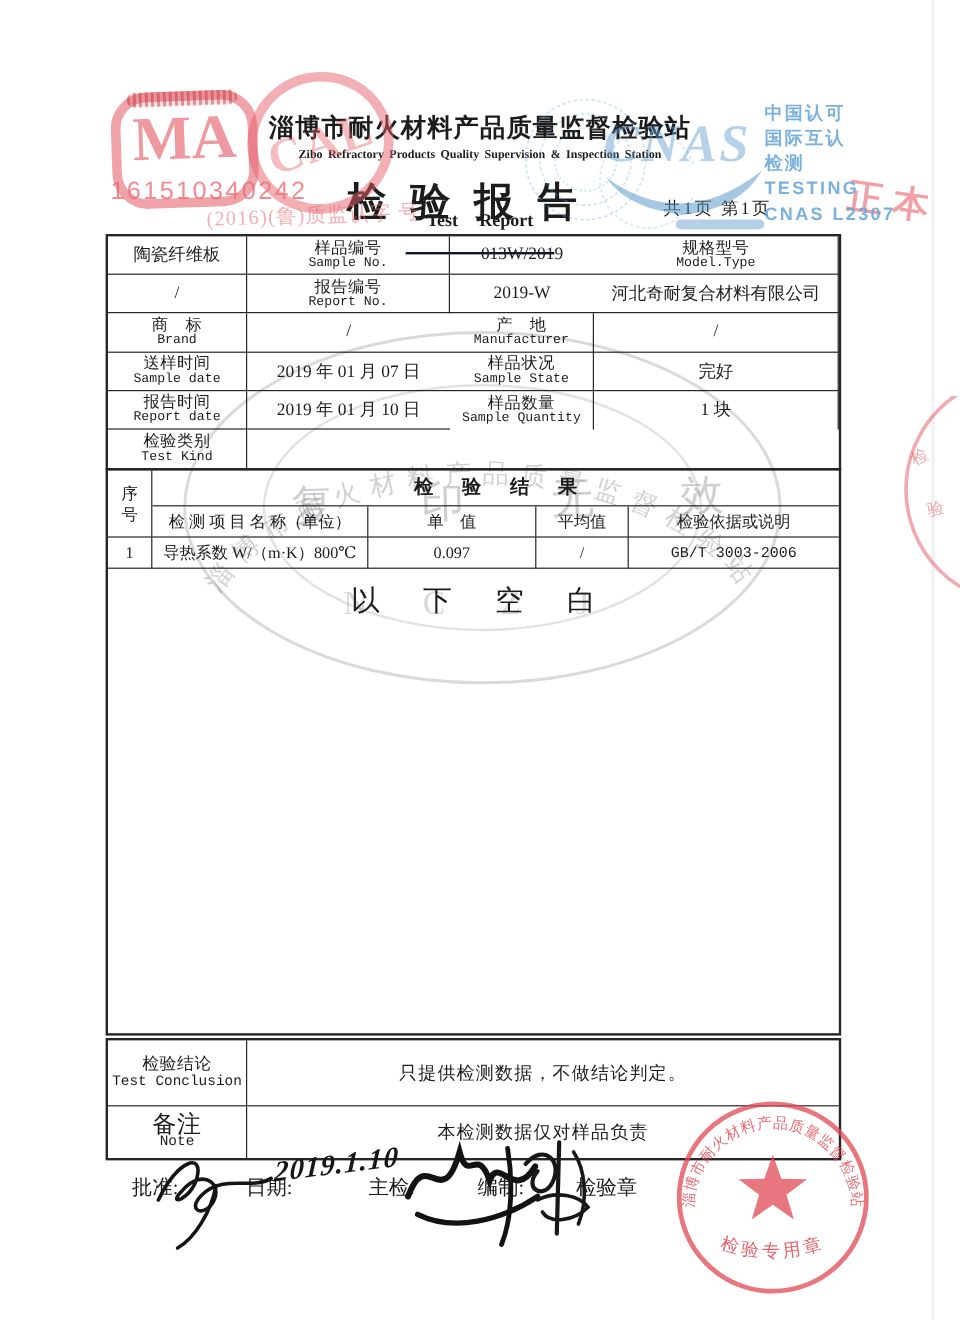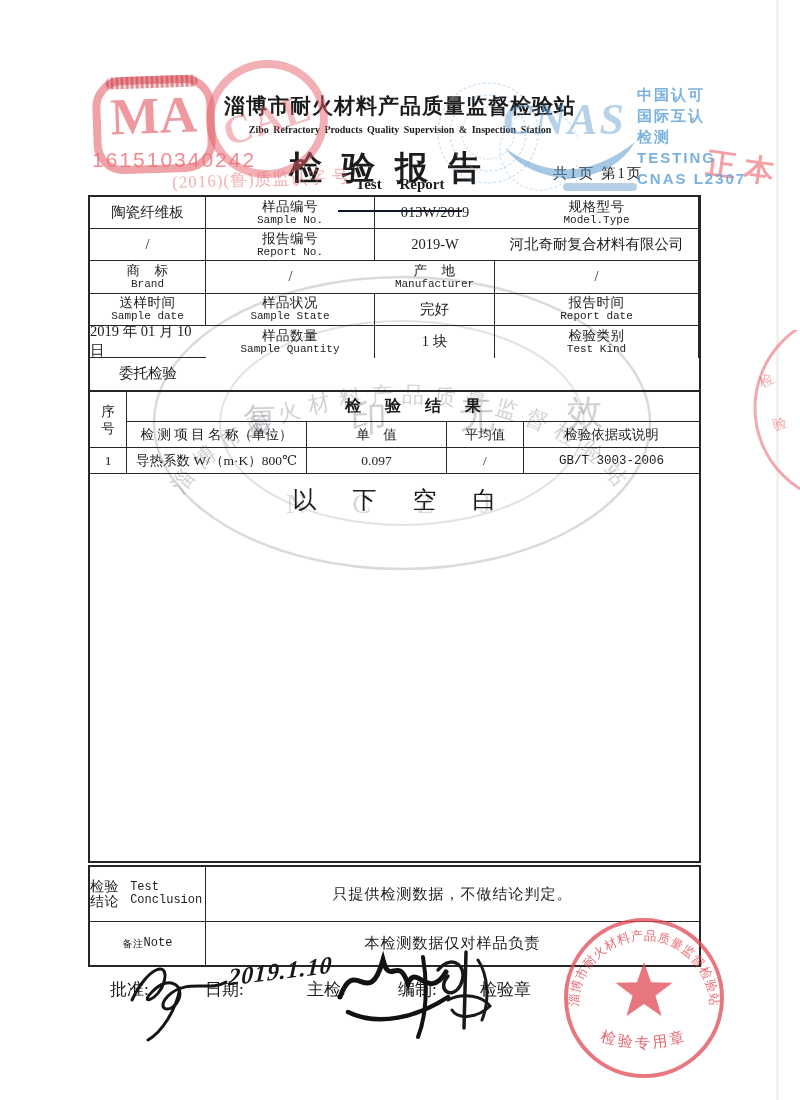--- a/index.html
+++ b/index.html
@@ -38,21 +38,21 @@
   #results-table{left:88px;top:390px;width:613px;display:grid;grid-template-columns:37px 180px 140px 77px 1fr;grid-template-rows:30px 26px 26px 387px;}
   .rcell{border-right:1.8px solid #262626;border-bottom:1.8px solid #262626;display:flex;align-items:center;justify-content:center;overflow:hidden;}
   .rcell.nr{border-right:none;}
   .rcell.nb{border-bottom:none;}
   #rt-seq{grid-row:1/3;grid-column:1;flex-direction:column;font-size:13.5px;line-height:17px;}
   #rt-title{grid-column:2/6;grid-row:1;font-size:16px;font-weight:bold;letter-spacing:24px;text-indent:24px;}
   .rhead{font-size:13.5px;}
   .rdata{font-size:13.5px;}
   #rt-blank{grid-column:1/6;grid-row:4;align-items:flex-start;padding-top:10px;font-size:24px;letter-spacing:36px;text-indent:36px;}
   #conclusion-table{left:88px;top:865px;width:613px;display:grid;grid-template-columns:116px 1fr;grid-template-rows:55px 43px;}
-  .ccell{border-right:1.8px solid #262626;border-bottom:1.8px solid #262626;display:flex;flex-direction:row;align-items:center;justify-content:center;}
+  .ccell{border-right:1.8px solid #262626;border-bottom:1.8px solid #262626;display:flex;flex-direction:column;align-items:center;justify-content:center;}
   .ccell.nr{border-right:none;}
   .ccell.nb{border-bottom:none;}
   .cval{font-size:15px;letter-spacing:1px;}
   
   .wm{z-index:1;pointer-events:none;}
   #wm-copy{left:243px;top:392px;font-size:36px;letter-spacing:72px;color:rgba(125,130,138,.38);transform:rotate(-1.5deg);}
   #wm-letters{left:286px;top:488px;font-size:28px;letter-spacing:46px;color:rgba(140,145,152,.35);font-family:"Liberation Serif",serif;}
   
   .sig-label{font-size:17px;z-index:4;}
   #approve-label{left:110px;top:978px;}
@@ -147,20 +147,21 @@
 
   <div class="cell">
       <div class="cn">产　地</div>
       <div class="en">Manufacturer</div>
     </div>
   <div class="cell val">/</div>
   <div class="cell">
       <div class="cn">送样时间</div>
       <div class="en">Sample date</div>
     </div>
+  <div class="cell val last-col">2019 年 01 月 07 日</div>
 
   <div class="cell">
       <div class="cn">样品状况</div>
       <div class="en">Sample State</div>
     </div>
   <div class="cell val">完好</div>
   <div class="cell">
       <div class="cn">报告时间</div>
       <div class="en">Report date</div>
     </div>
@@ -168,21 +169,20 @@
 
   <div class="cell last-row">
       <div class="cn">样品数量</div>
       <div class="en">Sample Quantity</div>
     </div>
   <div class="cell val last-row">1 块</div>
   <div class="cell last-row">
       <div class="cn">检验类别</div>
       <div class="en">Test Kind</div>
     </div>
-  <div class="cell val last-col last-row">委托检验</div>
 </div>
 
 <div id="results-table" class="abs tbl">
   <div id="rt-seq" class="rcell">
     <div>序</div>
     <div>号</div>
   </div>
   <div id="rt-title" class="rcell nr">检验结果</div>
   <div class="rcell rhead" style="grid-row:2;grid-column:2;">检 测 项 目 名 称（单位）</div>
   <div class="rcell rhead" style="grid-row:2;grid-column:3;">单　值</div>
@@ -196,21 +196,21 @@
   <div id="rt-blank" class="rcell nr nb">以下空白</div>
 </div>
 
 <div id="conclusion-table" class="abs tbl">
   <div class="ccell">
     <div class="cn" style="font-size:14px;">检验结论</div>
     <div class="en" style="font-size:12px;">Test Conclusion</div>
   </div>
   <div class="ccell cval nr">只提供检测数据，不做结论判定。</div>
   <div class="ccell nb">
-    <div class="cn" style="font-size:10px;">备注</div>
+    <div class="cn" style="font-size:20px;">备注</div>
     <div class="en" style="font-size:12px;">Note</div>
   </div>
   <div class="ccell cval nr nb">本检测数据仅对样品负责</div>
 </div>
 
 <div id="approve-label" class="abs sig-label">批准:</div>
 <div id="date-label" class="abs sig-label">日期:</div>
 <div id="date-value" class="abs">2019.1.10</div>
 <div id="chief-label" class="abs sig-label">主检:</div>
 <div id="compile-label" class="abs sig-label">编制:</div>

